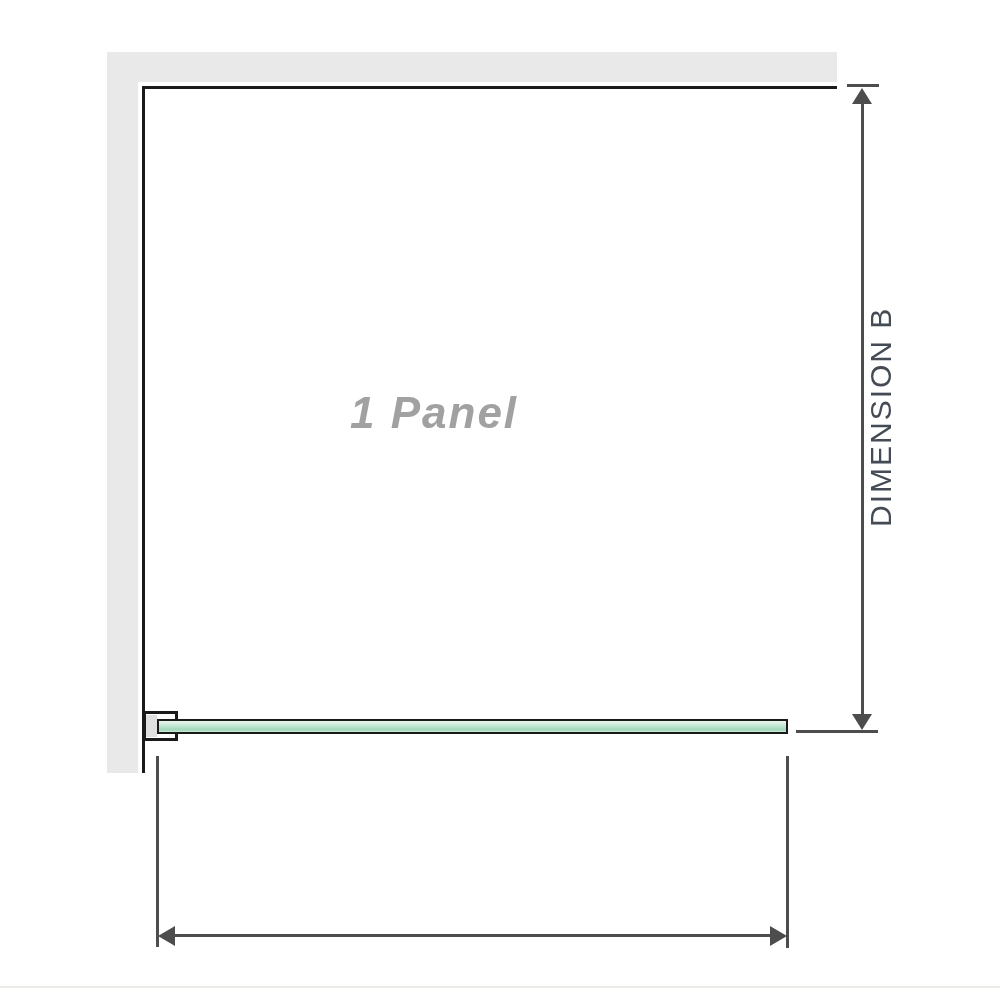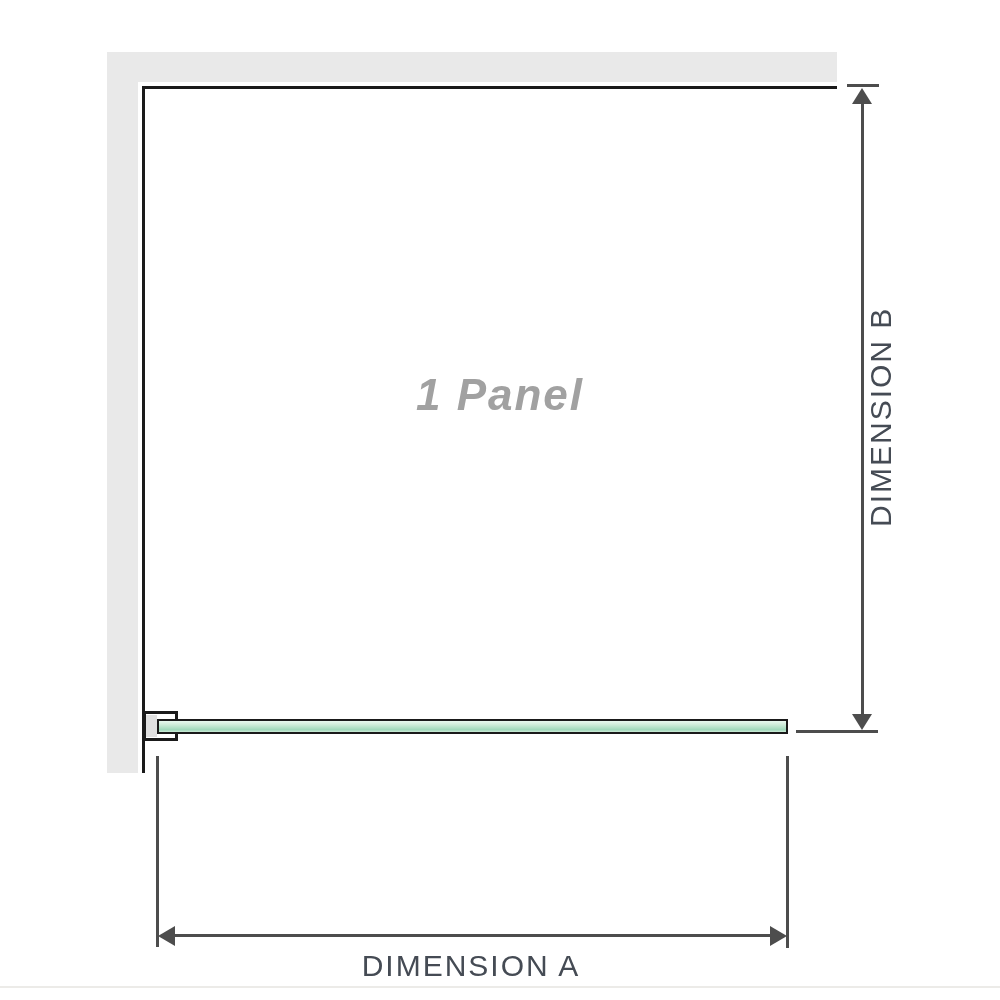--- a/index.html
+++ b/index.html
@@ -32,22 +32,22 @@
     left: 142px; top: 86px; width: 695px; height: 3px;
     background: var(--outline, #1a1a1a);
   }
   .enclosure-left {
     left: 142px; top: 86px; width: 3px; height: 687px;
     background: var(--outline, #1a1a1a);
   }
 
   
   .panel-label {
-    left: 350px; top: 371px; width: 300px;
-    text-align: center;
+    left: 350px; top: 389px; width: 300px;
+    text-align: left;
     font-size: 44px;
     line-height: 48px;
     font-style: italic;
     font-weight: bold;
     letter-spacing: 2px;
     color: var(--label-gray, #a1a1a1);
   }
 
   
   .bracket {
@@ -155,17 +155,16 @@
   <div class="abs dim-line dimb-line"></div>
   <div class="abs arrow-up"></div>
   <div class="abs arrow-down"></div>
   <div class="abs dimb-label">DIMENSION B</div>
 
   <div class="abs dim-line exta-left"></div>
   <div class="abs dim-line exta-right"></div>
   <div class="abs dim-line dima-line"></div>
   <div class="abs arrow-left"></div>
   <div class="abs arrow-right"></div>
-  <div class="abs dima-label">DIMENSION A</div>
 
   <div class="abs bottom-divider"></div>
 
 </div>
 
 </body></html>

